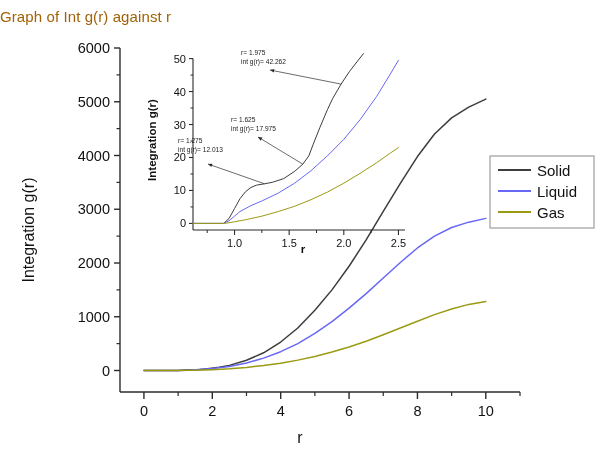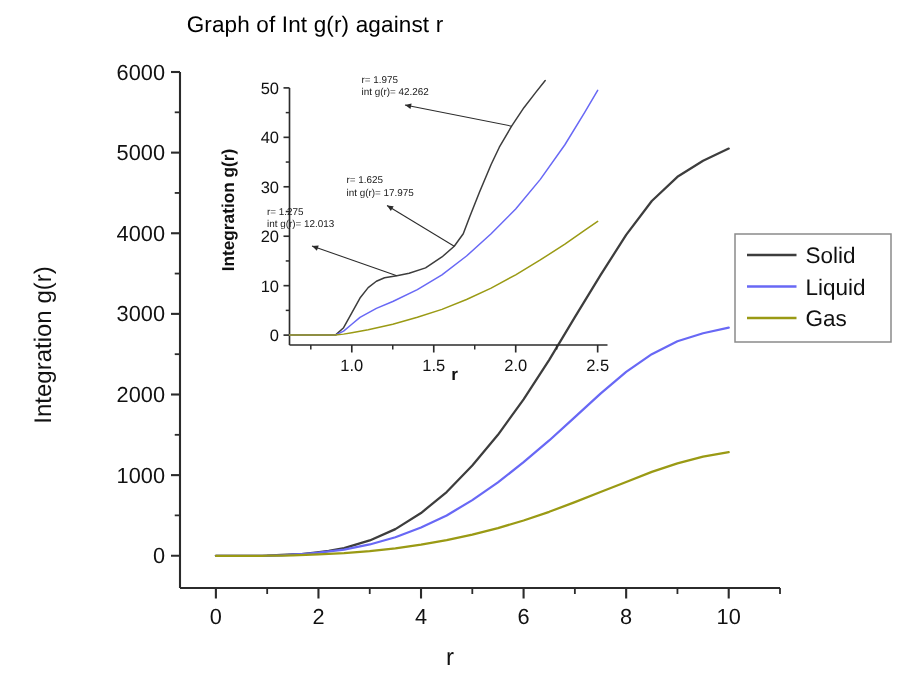--- a/index.html
+++ b/index.html
@@ -19,23 +19,23 @@
     position: absolute;
     left: 0; top: 0;
     width: 600px;
     height: 459px;
   }
   .title-text {
     position: absolute;
     left: 0;
     top: 8px;
     width: 420px;
-    text-align: center;
+    text-align: left;
     font-size: 15px;
-    color: #000000;
+    color: #a16207;
     letter-spacing: 0.1px;
   }
   svg { display: block; }
   text { font-family: "Liberation Sans", sans-serif; fill: #111; }
   .tick-label-main { font-size: 14.5px; }
   .axis-title-main { font-size: 16px; }
   .tick-label-inset { font-size: 11px; }
   .axis-title-inset { font-size: 11.5px; font-weight: bold; }
   .anno-text { font-size: 6.6px; fill: #1a1a1a; }
   .legend-label { font-size: 15px; }

